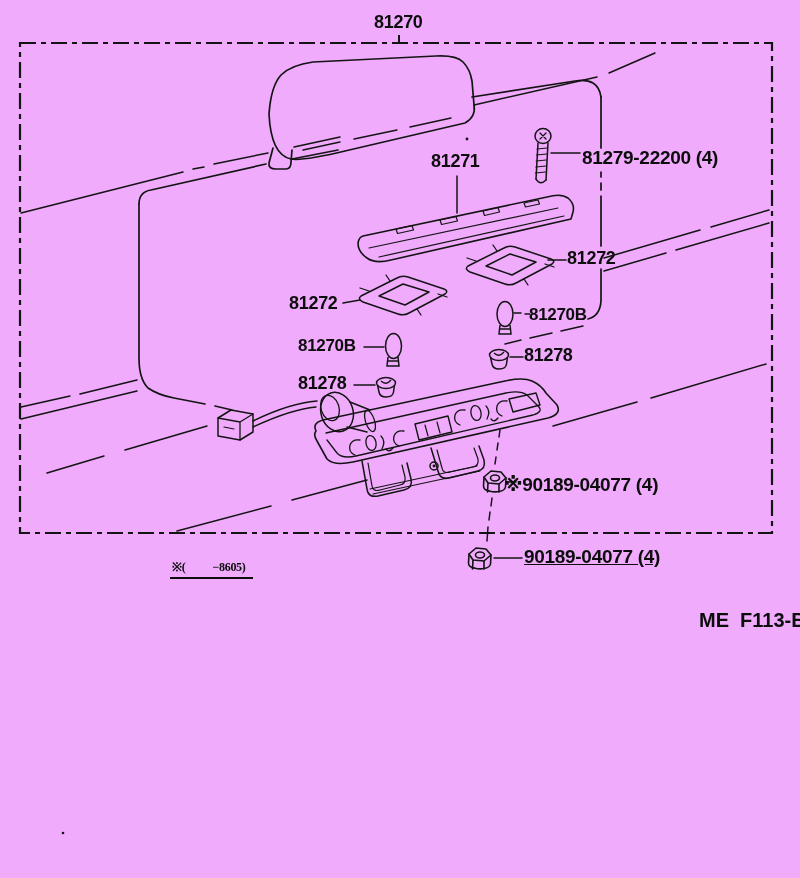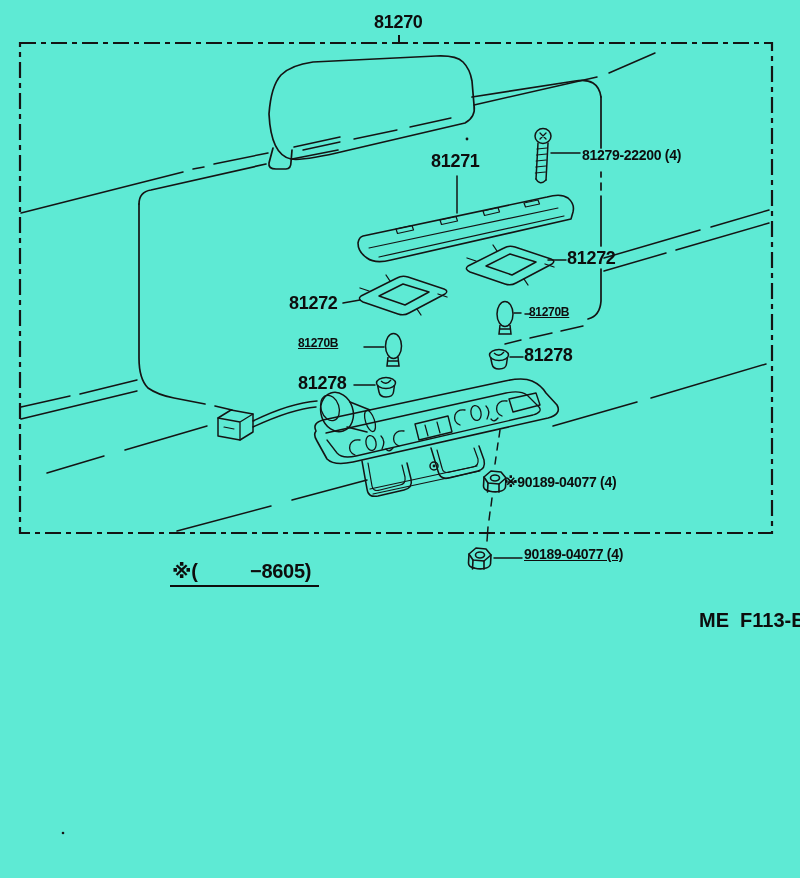--- a/index.html
+++ b/index.html
@@ -1,24 +1,24 @@
 <!DOCTYPE html>
 <html><head>
 <meta charset="utf-8">
 <style>
   html,body{margin:0;padding:0;background:#fff;}
-  #stage{position:relative;width:800px;height:878px;background:#5eead4;overflow:hidden;
+  #stage{position:relative;width:800px;height:878px;background:#f0abfc;overflow:hidden;
          font-family:"Liberation Sans","DejaVu Sans",sans-serif;}
   #art{position:absolute;left:0;top:0;}
   .lbl{position:absolute;color:#0d0d0d;font-weight:bold;white-space:pre;
        letter-spacing:-0.3px;line-height:1;}
   .f18{font-size:18px;}
-  .f17{font-size:12px;text-decoration:underline;}
-  .f15{font-size:14px;}
-  .note{font-size:20px;border-bottom:2.5px solid #0d0d0d;padding:0 8px 4px 2px;}
+  .f17{font-size:17px;}
+  .f15{font-size:19px;}
+  .note{font-size:12px;border-bottom:2.5px solid #0d0d0d;padding:0 8px 4px 2px;font-family:Liberation Serif, serif;}
   .figcode{font-size:20px;letter-spacing:0px;}
 </style>
 </head>
 <body>
 
 <div id="stage">
 
   <svg id="art" width="800" height="878" viewBox="0 0 800 878">
     <defs>
       <g id="nut-glyph" fill="none" stroke="#141414" stroke-width="1.6" stroke-linecap="round" stroke-linejoin="round">

